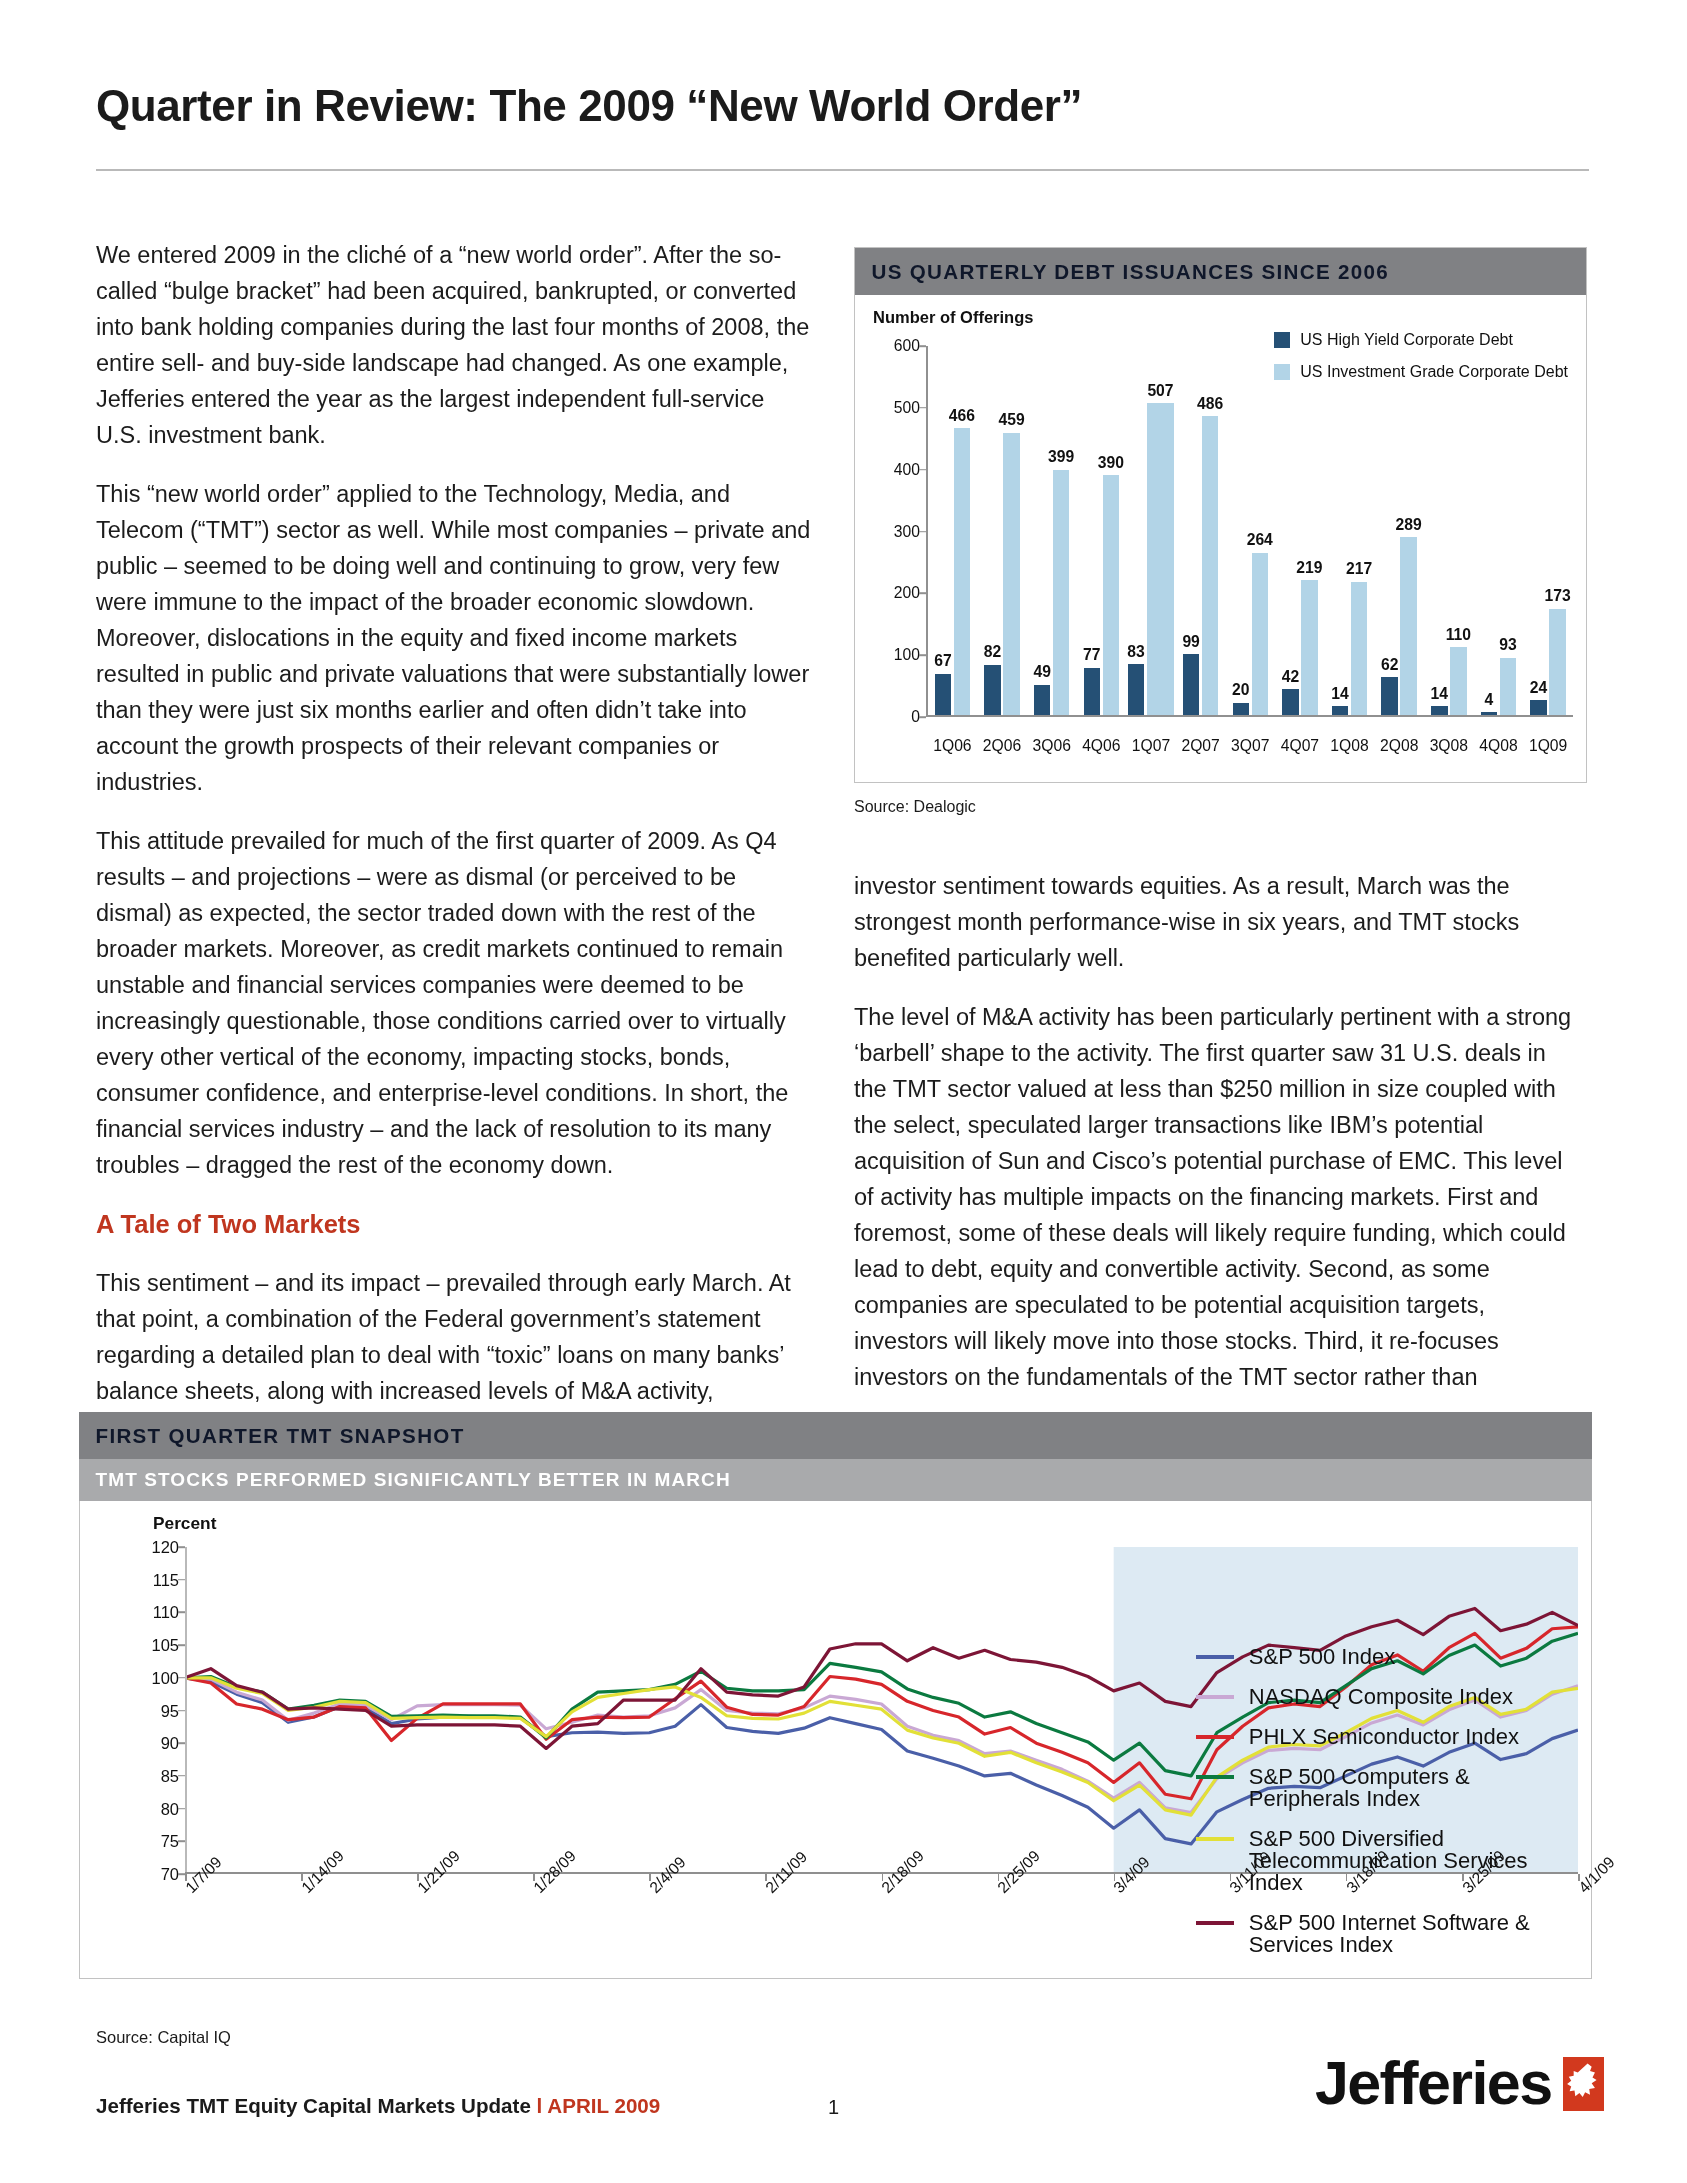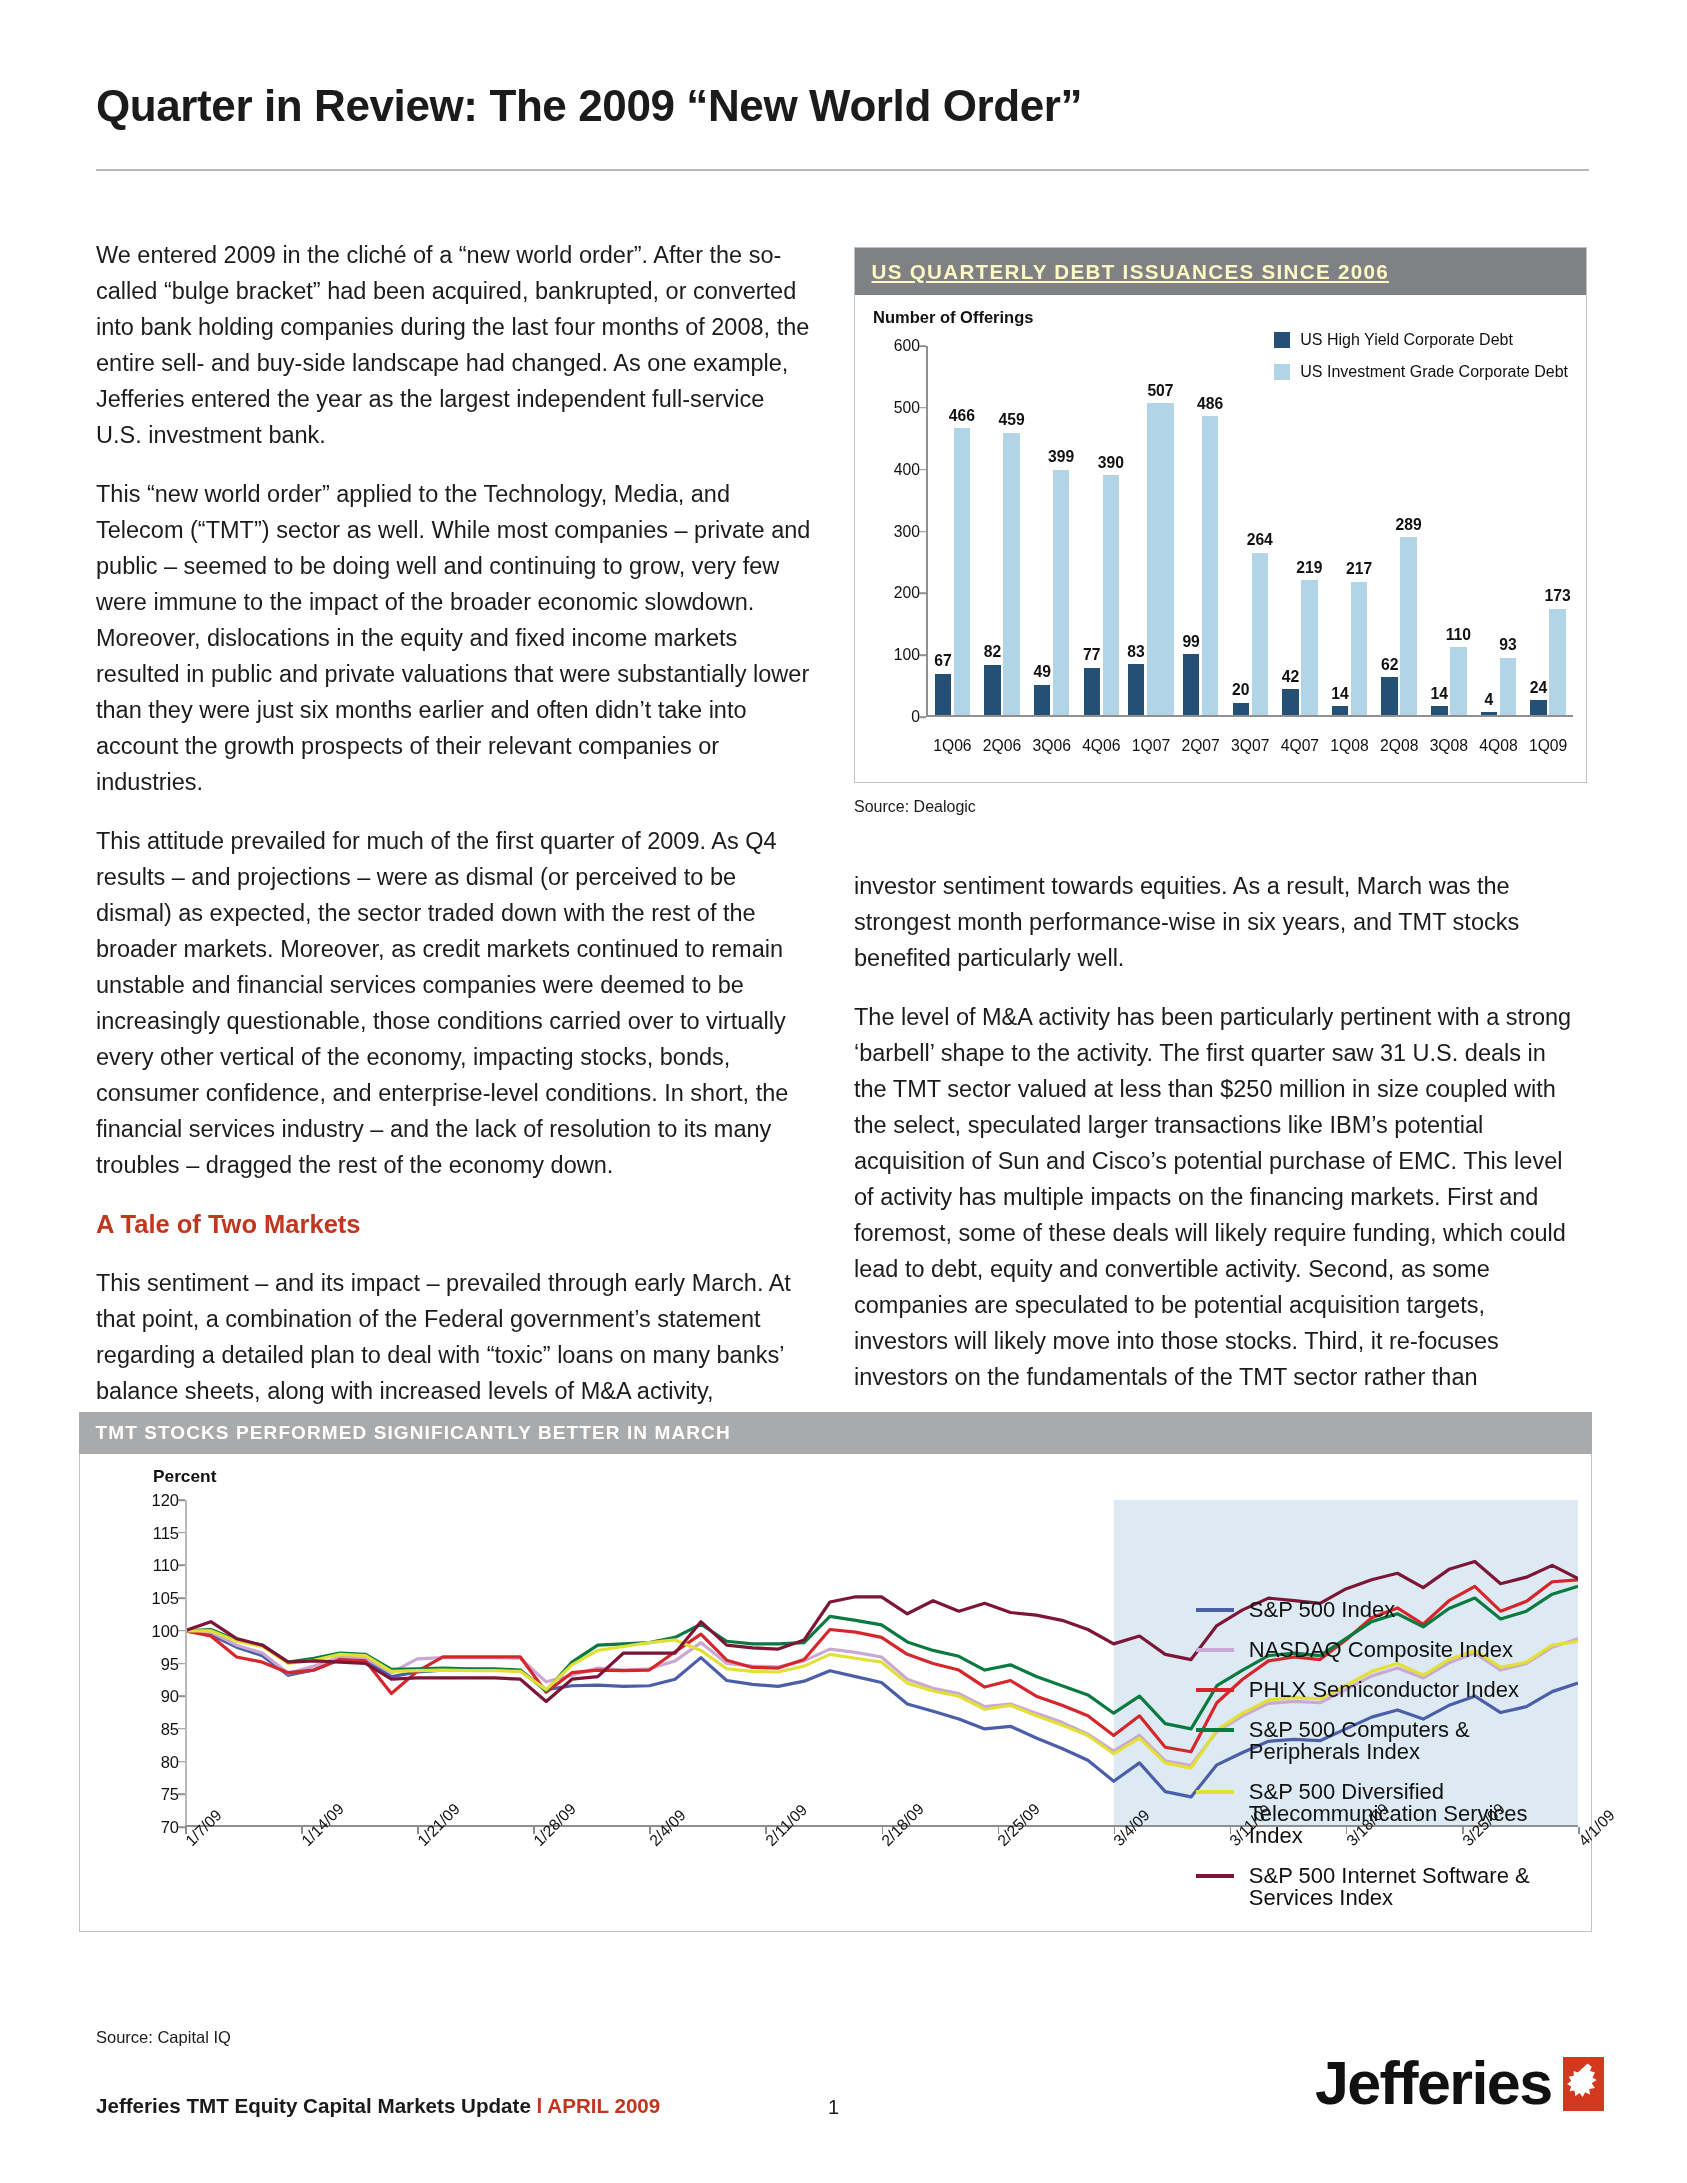--- a/index.html
+++ b/index.html
@@ -34,24 +34,23 @@
     color:#c0361f; font-weight:bold; font-size:25.5px;
     margin:11.5px 0 18px 0;
   }
 
   
   .bar-panel {
     position:absolute; left:854px; top:247px; width:733px; height:536px;
     border:0.8px solid #c2c2c2; background:#fff; box-sizing:border-box;
   }
   .panel-head-dark {
-    background:#808184; color:#fef9c3;
+    background:#808184; color:#0f172a;
     font-size:20.6px; font-weight:bold; letter-spacing:1.3px;
     padding:11.5px 0 11.5px 16.5px;
-    text-decoration:underline;
   }
   .bar-body { position:relative; height:466px; }
   .axis-caption {
     position:absolute; left:18px; top:13px;
     font-size:16.5px; font-weight:bold; color:#111;
   }
   .bar-legend { position:absolute; right:18px; top:36px; }
   .bar-legend-row { display:flex; align-items:center; margin-bottom:14px; }
   .bar-swatch { width:16.5px; height:16.5px; margin-right:10px; }
   .bar-legend-label { font-size:16px; color:#111; white-space:nowrap; }
@@ -299,20 +298,21 @@
     </div>
   </div>
   <div class="src-note" style="left:854px; top:798px;">Source: Dealogic</div>
 
   <div class="col col-right-lower">
     <p>investor sentiment towards equities. As a result, March was the strongest month performance-wise in six years, and TMT stocks benefited particularly well.</p>
     <p>The level of M&amp;A activity has been particularly pertinent with a strong ‘barbell’ shape to the activity. The first quarter saw 31 U.S. deals in the TMT sector valued at less than $250 million in size coupled with the select, speculated larger transactions like IBM’s potential acquisition of Sun and Cisco’s potential purchase of EMC. This level of activity has multiple impacts on the financing markets. First and foremost, some of these deals will likely require funding, which could lead to debt, equity and convertible activity. Second, as some companies are speculated to be potential acquisition targets, investors will likely move into those stocks. Third, it re-focuses investors on the fundamentals of the TMT sector rather than</p>
   </div>
 
   <div class="line-panel">
+    <div class="panel-head-dark">FIRST QUARTER TMT SNAPSHOT</div>
     <div class="panel-head-light">TMT STOCKS PERFORMED SIGNIFICANTLY BETTER IN MARCH</div>
     <div class="line-body">
       <div class="pct-caption">Percent</div>
       <div class="lplot" id="line-plot">
         <svg id="line-svg" width="100%" height="100%" viewBox="0 0 1000 400" preserveAspectRatio="none">
             <rect x="666.6666666666666" y="0" width="333.33333333333337" height="400" fill="#ddeaf3"></rect>
             <path d="M0.00 160.00 L18.52 164.80 L37.04 180.00 L55.56 190.40 L74.07 214.40 L92.59 208.00 L111.11 195.20 L129.63 196.80 L148.15 216.00 L166.67 210.40 L185.19 208.00 L203.70 207.20 L222.22 208.00 L240.74 208.80 L259.26 232.00 L277.78 227.20 L296.30 226.40 L314.81 228.00 L333.33 227.20 L351.85 219.20 L370.37 192.80 L388.89 220.80 L407.41 225.60 L425.93 228.00 L444.44 221.60 L462.96 208.80 L481.48 216.00 L500.00 223.20 L518.52 249.60 L537.04 258.40 L555.56 268.00 L574.07 280.00 L592.59 276.80 L611.11 291.20 L629.63 304.00 L648.15 318.40 L666.67 344.00 L685.19 321.60 L703.70 356.80 L722.22 363.20 L740.74 324.00 L759.26 308.80 L777.78 295.20 L796.30 292.80 L814.81 294.40 L833.33 280.00 L851.85 265.60 L870.37 256.80 L888.89 268.00 L907.41 251.20 L925.93 240.00 L944.44 260.00 L962.96 252.80 L981.48 234.40 L1000.00 224.00" fill="none" stroke="#4a5fa8" stroke-width="3.2" vector-effect="non-scaling-stroke" stroke-linejoin="round"></path>
             <path d="M0.00 160.00 L18.52 161.60 L37.04 177.60 L55.56 187.20 L74.07 212.00 L92.59 203.20 L111.11 192.00 L129.63 193.60 L148.15 211.20 L166.67 194.40 L185.19 192.80 L203.70 192.80 L222.22 192.80 L240.74 193.60 L259.26 222.40 L277.78 214.40 L296.30 205.60 L314.81 208.00 L333.33 206.40 L351.85 196.80 L370.37 174.40 L388.89 200.00 L407.41 203.20 L425.93 204.00 L444.44 196.80 L462.96 182.40 L481.48 186.40 L500.00 192.00 L518.52 219.20 L537.04 230.40 L555.56 236.80 L574.07 252.80 L592.59 249.60 L611.11 260.80 L629.63 272.00 L648.15 286.40 L666.67 307.20 L685.19 288.00 L703.70 319.20 L722.22 324.80 L740.74 283.20 L759.26 264.00 L777.78 248.80 L796.30 246.40 L814.81 248.00 L833.33 232.00 L851.85 215.20 L870.37 205.60 L888.89 217.60 L907.41 199.20 L925.93 187.20 L944.44 208.00 L962.96 200.00 L981.48 180.00 L1000.00 169.60" fill="none" stroke="#c9a8d4" stroke-width="3.2" vector-effect="non-scaling-stroke" stroke-linejoin="round"></path>
             <path d="M0.00 160.00 L18.52 166.40 L37.04 192.00 L55.56 198.40 L74.07 211.20 L92.59 208.00 L111.11 195.20 L129.63 196.80 L148.15 236.80 L166.67 209.60 L185.19 192.00 L203.70 192.00 L222.22 192.00 L240.74 192.00 L259.26 235.20 L277.78 211.20 L296.30 208.00 L314.81 208.80 L333.33 208.00 L351.85 185.60 L370.37 164.00 L388.89 196.00 L407.41 204.80 L425.93 205.60 L444.44 195.20 L462.96 158.40 L481.48 161.60 L500.00 168.00 L518.52 188.80 L537.04 200.00 L555.56 208.00 L574.07 228.80 L592.59 220.80 L611.11 240.00 L629.63 251.20 L648.15 264.00 L666.67 288.00 L685.19 264.00 L703.70 302.40 L722.22 308.00 L740.74 248.00 L759.26 219.20 L777.78 196.80 L796.30 192.00 L814.81 195.20 L833.33 171.20 L851.85 144.00 L870.37 132.00 L888.89 152.00 L907.41 123.20 L925.93 105.60 L944.44 136.00 L962.96 124.00 L981.48 100.00 L1000.00 97.60" fill="none" stroke="#d7262b" stroke-width="3.2" vector-effect="non-scaling-stroke" stroke-linejoin="round"></path>
             <path d="M0.00 160.00 L18.52 158.40 L37.04 171.20 L55.56 177.60 L74.07 198.40 L92.59 193.60 L111.11 187.20 L129.63 188.80 L148.15 207.20 L166.67 206.40 L185.19 205.60 L203.70 206.40 L222.22 206.40 L240.74 208.00 L259.26 233.60 L277.78 198.40 L296.30 177.60 L314.81 176.00 L333.33 174.40 L351.85 168.00 L370.37 152.00 L388.89 172.80 L407.41 176.00 L425.93 176.00 L444.44 174.40 L462.96 142.40 L481.48 147.20 L500.00 152.80 L518.52 173.60 L537.04 184.00 L555.56 191.20 L574.07 208.00 L592.59 201.60 L611.11 216.00 L629.63 227.20 L648.15 238.40 L666.67 260.80 L685.19 240.00 L703.70 273.60 L722.22 280.00 L740.74 227.20 L759.26 208.00 L777.78 190.40 L796.30 187.20 L814.81 190.40 L833.33 169.60 L851.85 148.80 L870.37 139.20 L888.89 155.20 L907.41 132.80 L925.93 120.00 L944.44 145.60 L962.96 136.00 L981.48 115.20 L1000.00 105.60" fill="none" stroke="#0b7a40" stroke-width="3.2" vector-effect="non-scaling-stroke" stroke-linejoin="round"></path>

